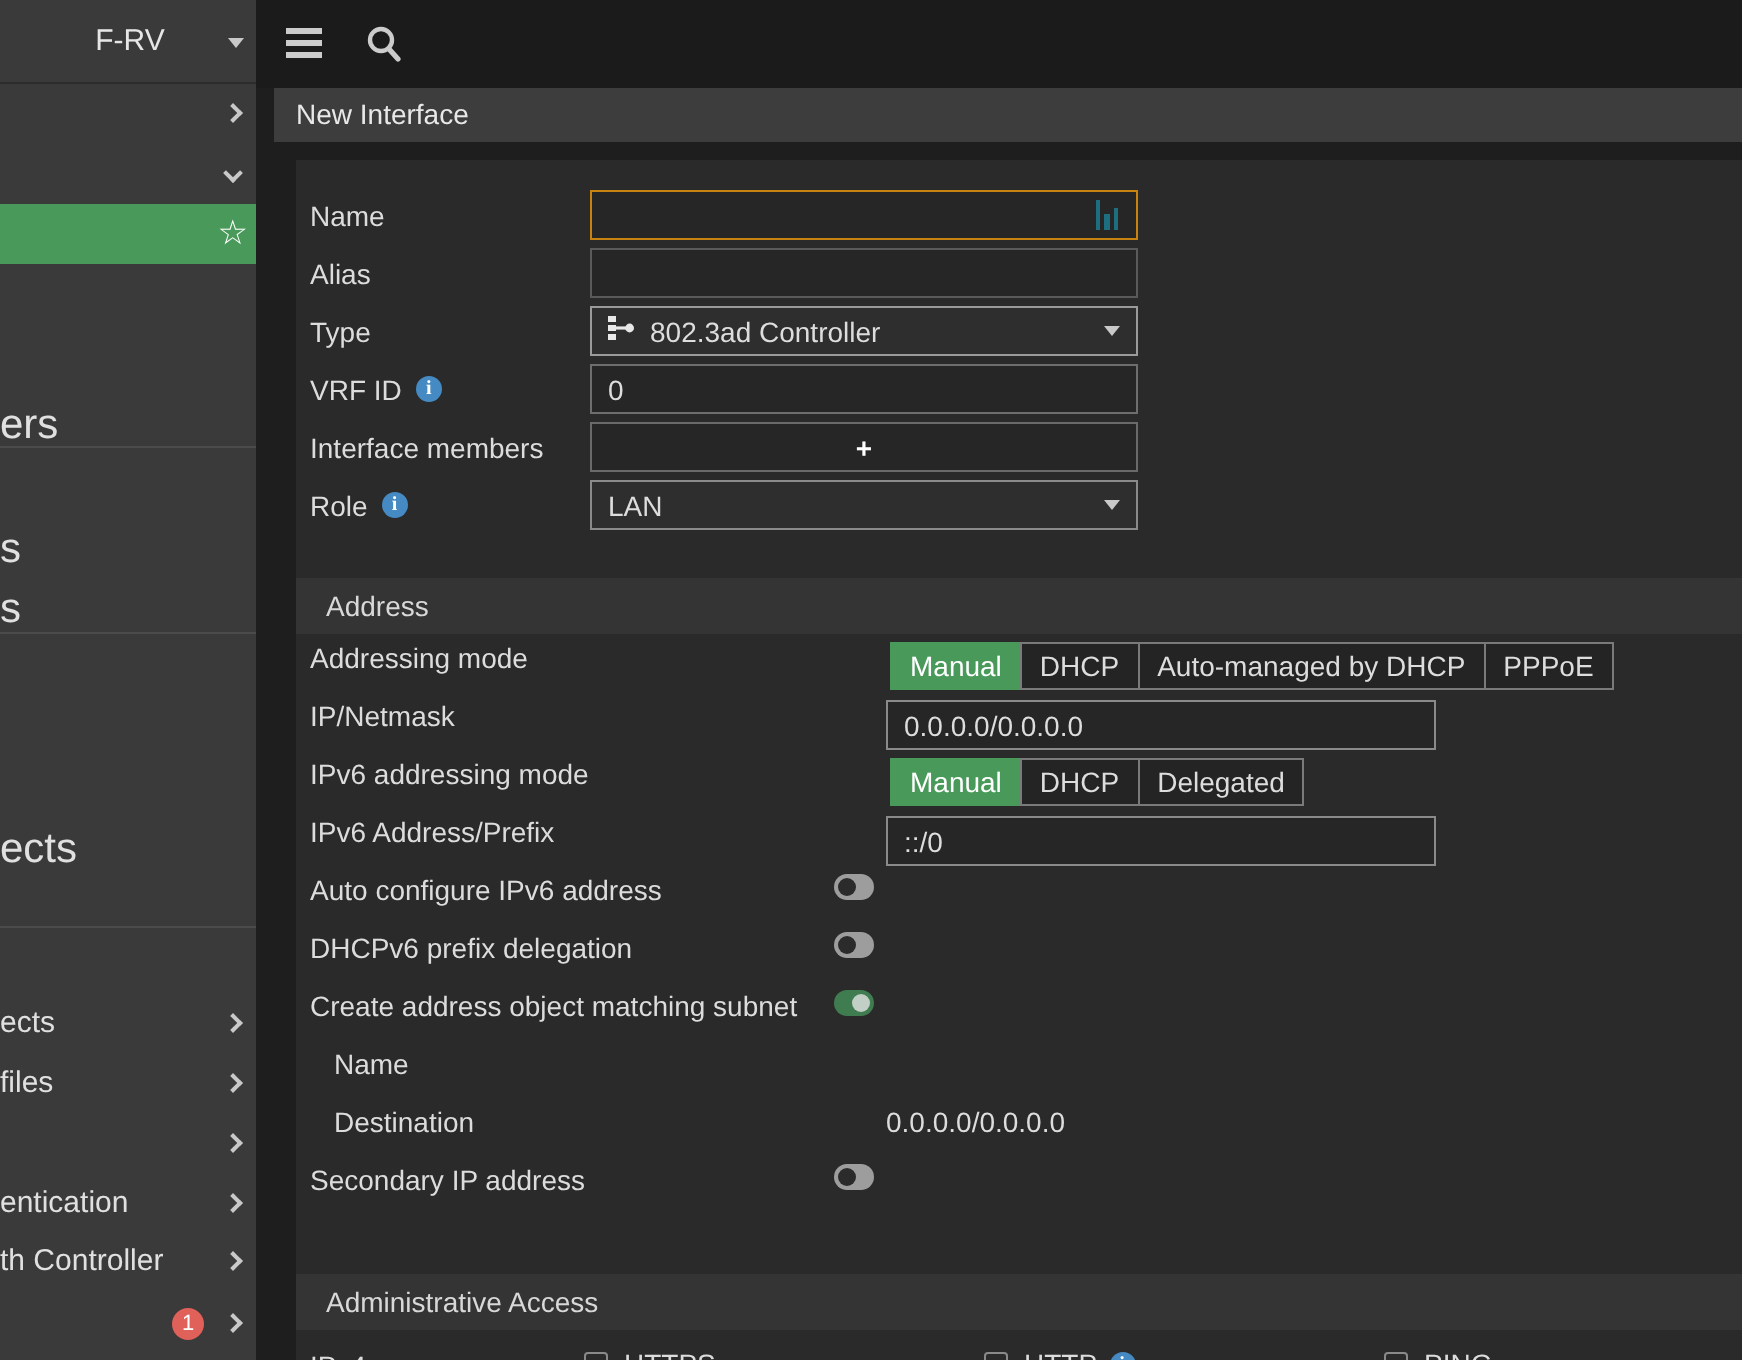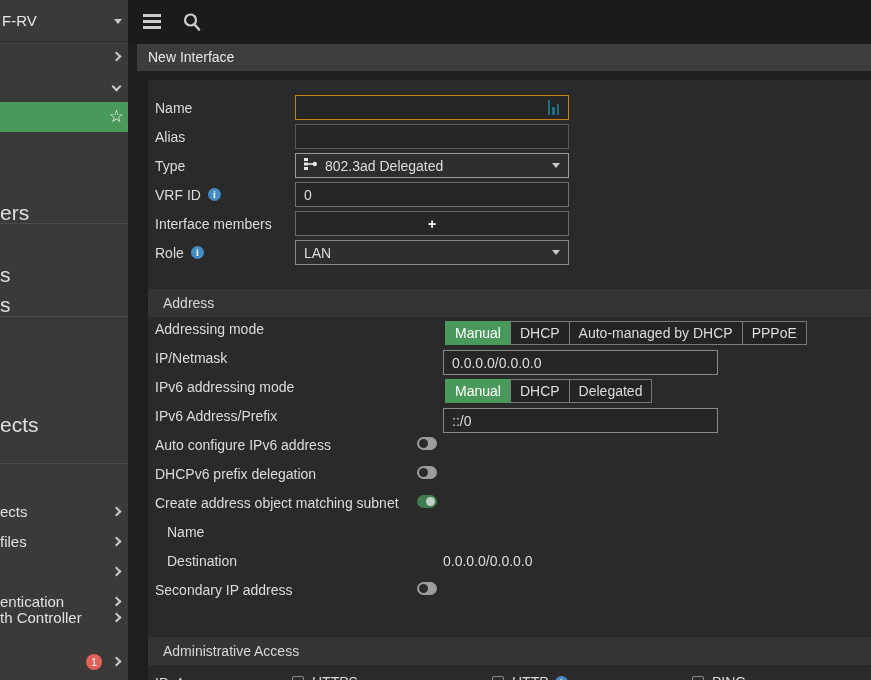--- a/index.html
+++ b/index.html
@@ -3,21 +3,21 @@
 <meta charset="utf-8">
 <style>
   * { margin:0; padding:0; box-sizing:border-box; }
   html,body { width:871px; height:680px; overflow:hidden; background:#1e1e1e;
               font-family:"Liberation Sans", sans-serif; }
   body { position:relative; color:#ddd; }
 
   
   .sidebar { position:absolute; left:0; top:0; width:128px; height:680px; background:#3a3a3a; }
   .sb-header { position:absolute; left:0; top:0; width:128px; height:42px; border-bottom:1px solid #2c2c2c;
-               font-size:15px; color:#e6e6e6; line-height:42px; padding-left:2px; cursor:pointer; }
+               font-size:15px; color:#e6e6e6; line-height:42px; padding-left:2px; cursor:pointer;text-align:center; }
   .caret-down { width:0; height:0; border-left:4px solid transparent; border-right:4px solid transparent;
                 border-top:5px solid #c9c9c9; display:inline-block; }
   .sb-header .caret-down { position:absolute; right:6px; top:19px; }
   .sb-row { position:absolute; left:0; width:128px; height:30px; cursor:pointer; }
   .chev { width:7px; height:7px; border-right:2px solid #c9c9c9; border-bottom:2px solid #c9c9c9;
           display:inline-block; }
   .chev-right { transform:rotate(-45deg); }
   .chev-down  { transform:rotate(45deg); }
   .sb-row .chev { position:absolute; right:8px; top:11px; }
   .sb-selected { background:#499a5a; }
@@ -131,21 +131,21 @@
     <span class="chev chev-right"></span>
   </div>
   <div class="sb-menu-row" style="top:557px;">
     <span class="lbl"></span>
     <span class="chev chev-right"></span>
   </div>
   <div class="sb-menu-row" style="top:587px;">
     <span class="lbl">entication</span>
     <span class="chev chev-right"></span>
   </div>
-  <div class="sb-menu-row" style="top:603px;">
+  <div class="sb-menu-row" style="top:616px;">
     <span class="lbl">th Controller</span>
     <span class="chev chev-right"></span>
   </div>
   <div class="sb-menu-row" style="top:647px;">
     <span class="lbl"></span>
     <span class="badge">1</span>
     <span class="chev chev-right"></span>
   </div>
 </div>
 
@@ -189,21 +189,21 @@
     <div class="selbox">
       <span class="glyph">
         <svg width="14" height="14" viewBox="0 0 14 14">
           <rect x="0" y="1" width="4" height="3" fill="#e8e8e8"></rect>
           <rect x="0" y="5.5" width="4" height="3" fill="#e8e8e8"></rect>
           <rect x="0" y="10" width="4" height="3" fill="#e8e8e8"></rect>
           <line x1="4" y1="7" x2="9" y2="7" stroke="#e8e8e8" stroke-width="1.6"></line>
           <circle cx="10.8" cy="7" r="2.2" fill="#e8e8e8"></circle>
         </svg>
       </span>
-      <span>802.3ad Delegated</span>
+      <span>802.3ad Controller</span>
       <span class="caret-down"></span>
     </div>
   </div>
 
   <div class="frow">
     <div class="flabel">
       <span>VRF ID</span>
       <span class="info-icon">i</span>
     </div>
     <input class="box" type="text" value="0" style="">

